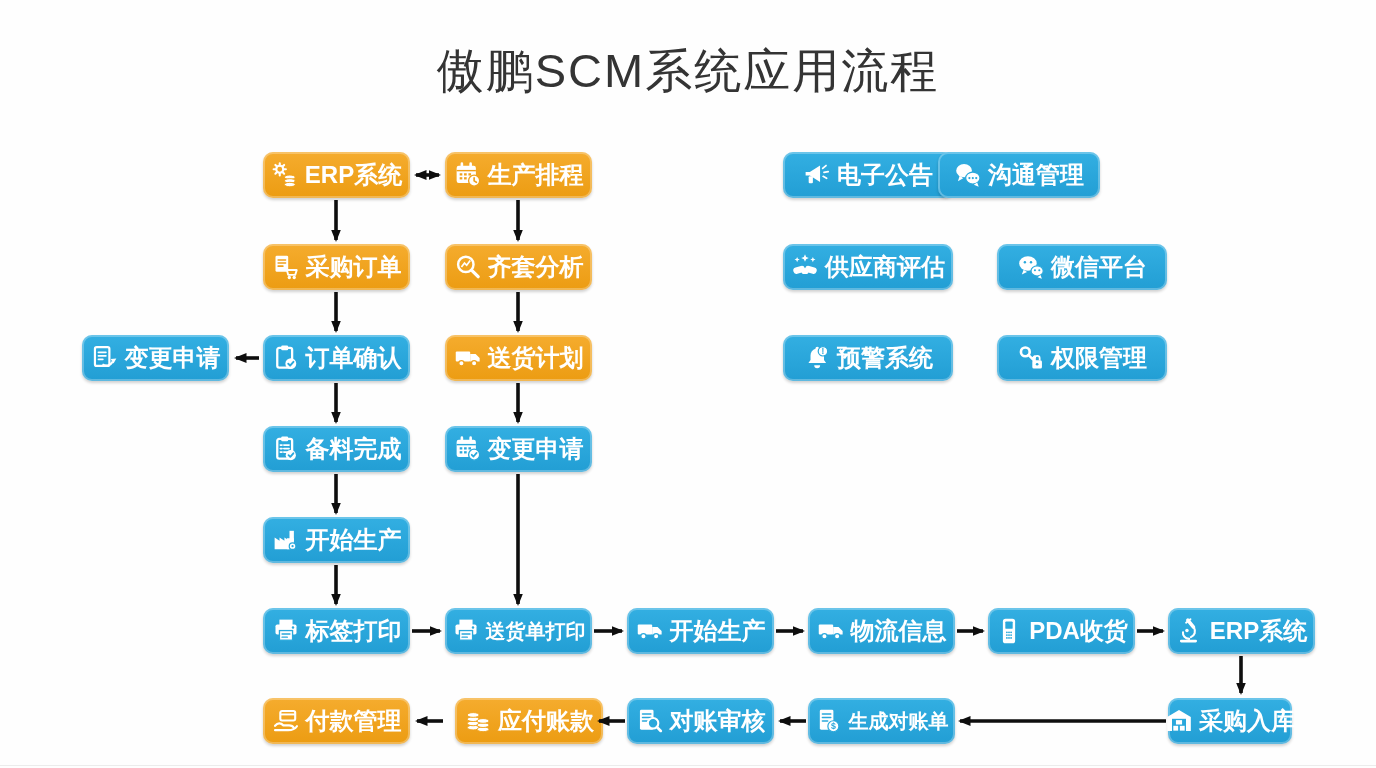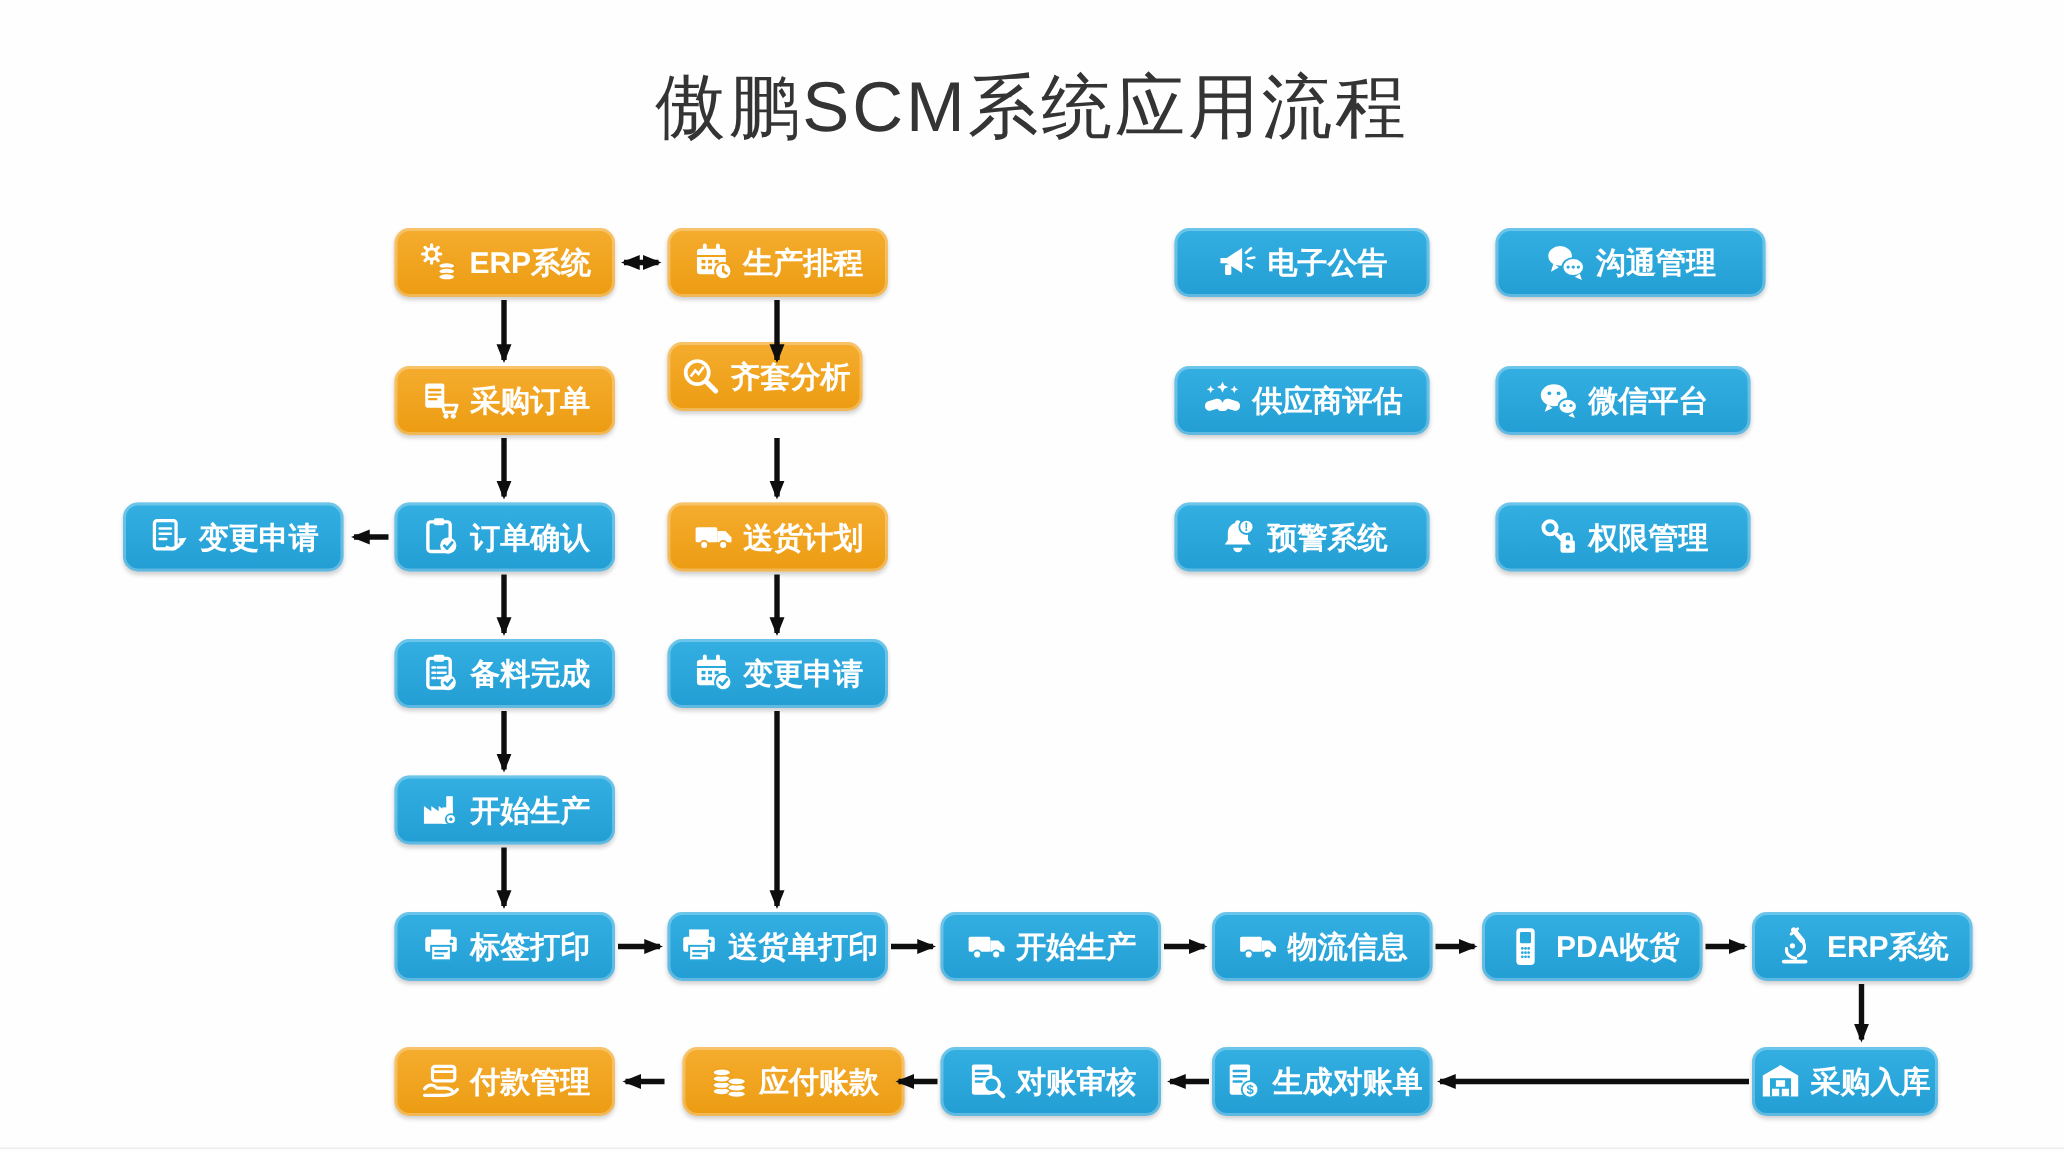--- a/index.html
+++ b/index.html
@@ -8,21 +8,21 @@
     background:#fefefe;
     font-family:"Liberation Sans","DejaVu Sans",sans-serif;
   }
   .title{
     position:absolute;top:40px;left:0;width:100%;text-align:center;
     font-size:47px;font-weight:400;color:#343434;letter-spacing:2px;
   }
   .node{
     position:absolute;height:46px;border-radius:10px;
     display:flex;align-items:center;justify-content:center;gap:6px;
-    color:#fff;font-weight:bold;font-size:20px;white-space:nowrap;
+    color:#fff;font-weight:bold;font-size:24px;white-space:nowrap;
     box-shadow:0 2px 3px rgba(0,0,0,.18), inset 0 0 0 2px rgba(255,255,255,.28);
   }
   .node.orange{--bg:#EFA11C;background:linear-gradient(180deg,#F5AC2E,#EC9C12);}
   .node.blue{--bg:#29A8DC;background:linear-gradient(180deg,#33AFE2,#229ED4);}
   .ic{width:28px;height:28px;flex:0 0 auto;}
   .sm{font-size:20px;text-align:right;}
   .arrows{position:absolute;left:0;top:0;pointer-events:none;}
   .arrows line{stroke:#0e0e0e;stroke-width:3.6;}
   .defs{position:absolute;width:0;height:0;overflow:hidden;}
   .edgeline{position:absolute;left:0;right:0;bottom:2px;height:1px;background:#ececec;}
@@ -272,21 +272,21 @@
       <use href="#i-calclock"></use>
     </svg>
   <span>生产排程</span>
 </div>
 <div class="node orange" style="left:263px;top:244px;width:147px">
   <svg class="ic">
       <use href="#i-doccart"></use>
     </svg>
   <span>采购订单</span>
 </div>
-<div class="node orange" style="left:445px;top:228px;width:130px">
+<div class="node orange" style="left:445px;top:244px;width:147px">
   <svg class="ic">
       <use href="#i-chartmag"></use>
     </svg>
   <span>齐套分析</span>
 </div>
 <div class="node blue" style="left:82px;top:335px;width:147px">
   <svg class="ic">
       <use href="#i-docarrow"></use>
     </svg>
   <span>变更申请</span>
@@ -387,21 +387,21 @@
     </svg>
   <span>采购入库</span>
 </div>
 
 <div class="node blue" style="left:783px;top:152px;width:170px">
   <svg class="ic">
       <use href="#i-mega"></use>
     </svg>
   <span>电子公告</span>
 </div>
-<div class="node blue" style="left:997px;top:152px;width:180px">
+<div class="node blue" style="left:938px;top:152px;width:162px">
   <svg class="ic">
       <use href="#i-chat"></use>
     </svg>
   <span>沟通管理</span>
 </div>
 <div class="node blue" style="left:783px;top:244px;width:170px">
   <svg class="ic">
       <use href="#i-handshake"></use>
     </svg>
   <span>供应商评估</span>

